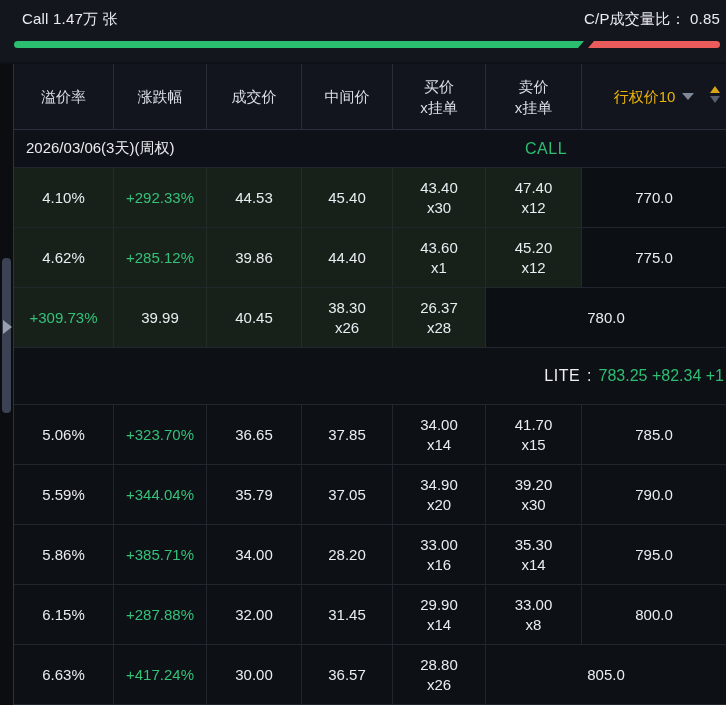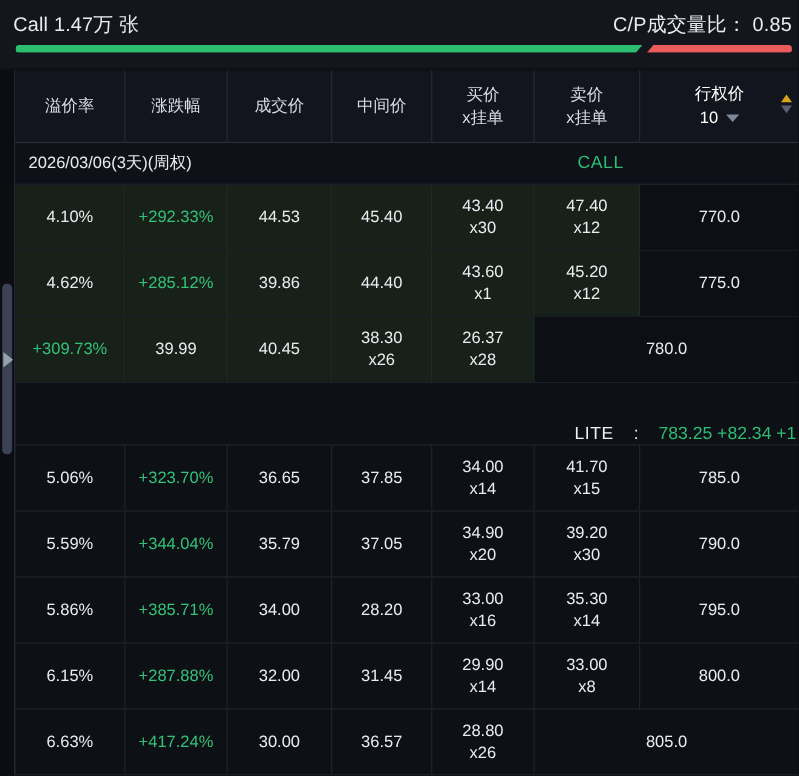--- a/index.html
+++ b/index.html
@@ -6,63 +6,63 @@
   html,body { width:726px; height:705px; overflow:hidden; }
   body {
     background:#0d1015;
     font-family:"Liberation Sans","DejaVu Sans",sans-serif;
     color:#e9ecf1;
     position:relative;
   }
 
   
   .topbar { position:absolute; left:0; top:0; width:726px; height:62px; background:#13161c; }
-  .topbar-text { display:flex; justify-content:space-between; align-items:center; padding:10px 6px 0 12px; font-size:18px; }
+  .topbar-text { display:flex; justify-content:space-between; align-items:center; padding:10px 6px 0 22px; font-size:15px; }
   .topbar-left { letter-spacing:.2px; }
   .topbar-right { letter-spacing:.2px; }
   .ratio-bar { position:absolute; left:14px; right:6px; top:41px; height:7px; display:flex; }
   .ratio-green { background:#2cbe70; border-radius:4px 0 0 4px; clip-path:polygon(0 0,100% 0,calc(100% - 6px) 100%,0 100%); }
   .ratio-red { flex:1; background:#ea5b5b; border-radius:0 4px 4px 0; clip-path:polygon(6px 0,100% 0,100% 100%,0 100%); margin-left:4px; }
 
   
   .left-rail { position:absolute; left:0; top:64px; width:13px; bottom:0; background:#0b0d11; }
   .rail-thumb { position:absolute; left:2px; top:194px; width:9px; height:155px; background:#3a4253; border-radius:4px; }
   .rail-arrow { position:absolute; left:3px; top:256px; width:0; height:0;
     border-left:9px solid #97a0ae; border-top:7px solid transparent; border-bottom:7px solid transparent; }
 
   
   .table { position:absolute; left:13px; top:64px; right:0; bottom:0; background:#0d1015; border-left:1px solid #2b3240; }
 
   .thead { display:flex; height:66px; background:#12151d; border-bottom:1px solid #2a303c; }
   .th { display:flex; flex-direction:column; justify-content:center; align-items:center;
         font-size:15px; color:#d9dde5; border-right:1px solid #262c38; line-height:21px; }
   .c0{width:100px}.c1{width:93px}.c2{width:95px}.c3{width:91px}.c4{width:93px}.c5{width:96px}
-  .th-strike { flex:1; position:relative; display:flex; flex-direction:column; justify-content:center; align-items:center;
-               font-size:15px; color:#ffffff; line-height:22px; }
+  .th-strike { flex:1; position:relative; display:flex; flex-direction:row; justify-content:center; align-items:center;
+               font-size:15px; color:#eab308; line-height:22px; }
   .strike-line2 { display:flex; align-items:center; gap:7px; }
   .caret-down { width:0; height:0; border-left:6px solid transparent; border-right:6px solid transparent; border-top:7px solid #7f8897; }
   .sort-icon { position:absolute; right:6px; top:22px; display:flex; flex-direction:column; gap:3px; }
   .sort-up { width:0; height:0; border-left:5px solid transparent; border-right:5px solid transparent; border-bottom:7px solid #d9a514; }
   .sort-down { width:0; height:0; border-left:5px solid transparent; border-right:5px solid transparent; border-top:7px solid #596070; }
 
   .expiry-row { position:relative; height:38px; display:flex; align-items:center; background:#0e1117; font-size:15px; border-bottom:1px solid #21262f; }
   .expiry-label { padding-left:12px; color:#e8eaee; }
   .side-label { position:absolute; left:511px; color:#2ebd73; font-size:16px; letter-spacing:.5px; }
 
   .row { display:flex; height:60px; border-bottom:1px solid #21262f; }
   .cell { display:flex; flex-direction:column; justify-content:center; align-items:center;
           font-size:15px; color:#e9ecf1; border-right:1px solid #21262f; line-height:20px; }
   .cell:nth-child(1){width:100px}.cell:nth-child(2){width:93px}.cell:nth-child(3){width:95px}
   .cell:nth-child(4){width:91px}.cell:nth-child(5){width:93px}.cell:nth-child(6){width:96px}
   .cell.strike { flex:1; border-right:none; }
   .cell.green { color:#34c178; }
   .row.itm .cell { background:#17211a; border-right-color:#242c28; }
   .row.itm .cell.strike { background:#0c0f14; }
 
-  .lite-row { height:57px; display:flex; align-items:flex-end; justify-content:flex-end; gap:18px;
+  .lite-row { height:57px; display:flex; align-items:center; justify-content:flex-end; gap:7px;
               font-size:16px; border-bottom:1px solid #21262f; padding-right:2px; white-space:nowrap; }
   .lite-label { color:#eef0f4; letter-spacing:.5px; }
   .lite-colon { color:#eef0f4; }
   .lite-value { color:#2ebd73; }
 </style>
 </head>
 <body>
 
 <div class="topbar">
   <div class="topbar-text">

